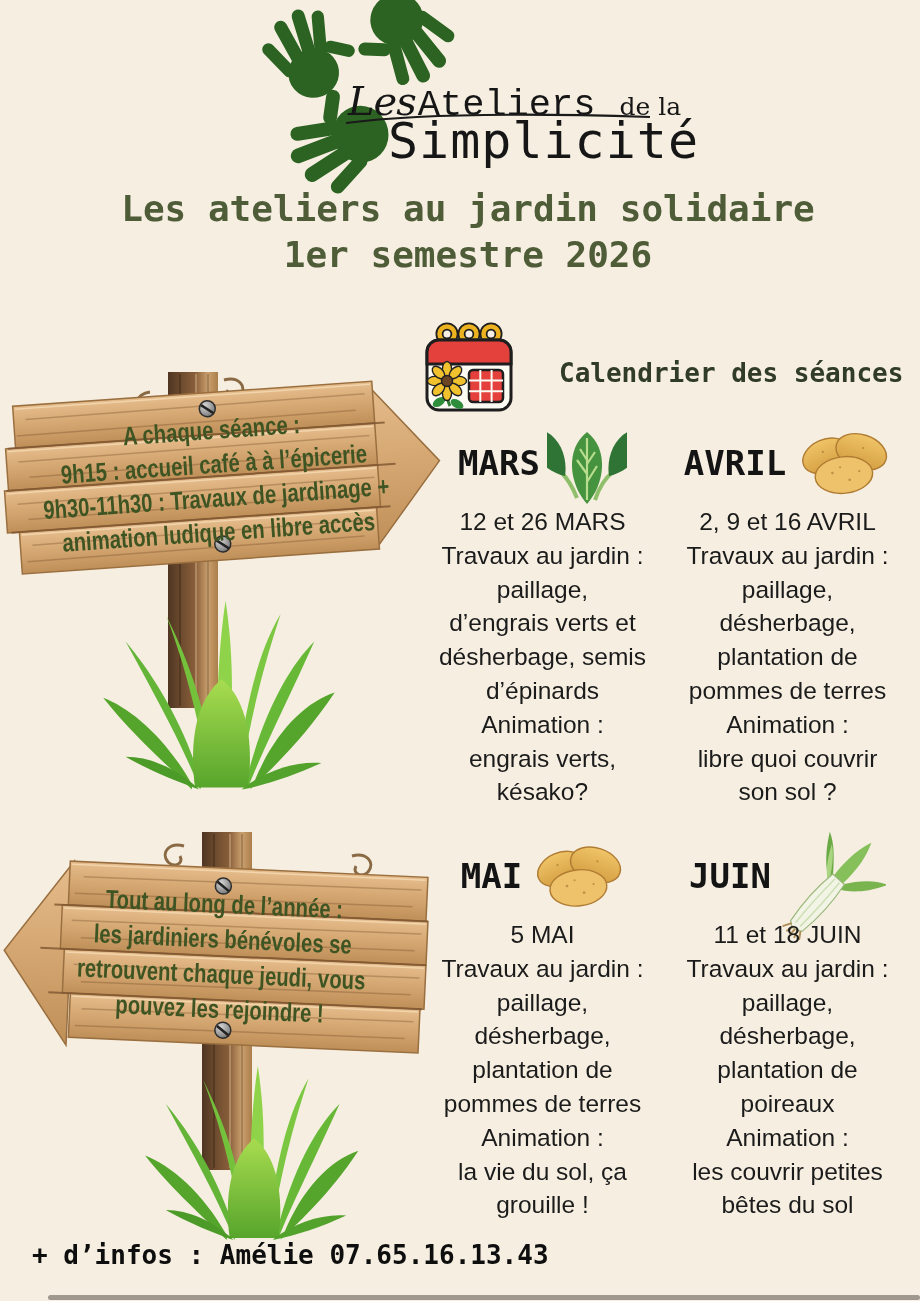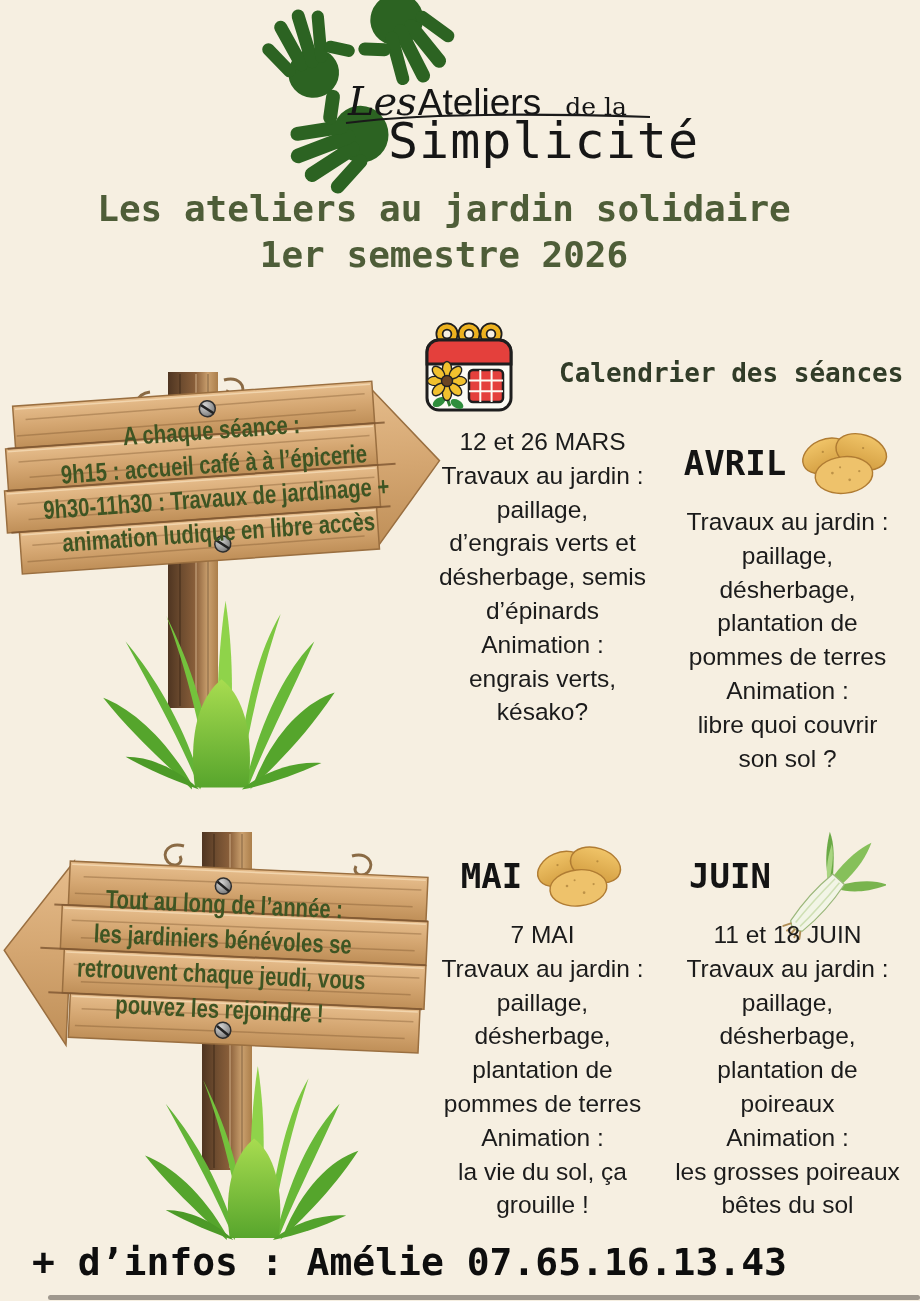--- a/index.html
+++ b/index.html
@@ -4,27 +4,27 @@
 <style>
   html,body{margin:0;padding:0;}
   body{width:920px;height:1301px;background:#f6efe1;font-family:"Liberation Sans",sans-serif;position:relative;overflow:hidden;}
   .page{position:absolute;inset:0;width:920px;height:1301px;background:#f6efe1;}
   .abs{position:absolute;}
 
   
   .logo-hands{left:248px;top:0;width:230px;height:195px;}
   .logo-line1{left:348px;top:78px;width:320px;white-space:nowrap;color:#161616;}
   .logo-script{font-family:"DejaVu Serif",serif;font-style:italic;font-size:40px;letter-spacing:-1px;}
-  .logo-serif{font-family:Liberation Sans, sans-serif;font-size:37px;margin-left:2px;}
+  .logo-serif{font-family:Liberation Mono, monospace;font-size:37px;margin-left:2px;}
   .logo-dela{font-family:"DejaVu Serif",serif;font-size:25px;margin-left:24px;}
   .logo-underline{left:344px;top:110px;width:308px;height:16px;}
   .logo-line2{left:388px;top:112px;font-family:"DejaVu Sans Mono",monospace;font-size:50px;letter-spacing:1px;color:#161616;}
 
   
-  .title{left:44px;top:186px;width:800px;text-align:center;font-family:"DejaVu Sans Mono",monospace;font-weight:bold;font-size:36px;line-height:46px;color:#4e5d38;}
+  .title{left:68px;top:186px;width:800px;text-align:center;font-family:"DejaVu Sans Mono",monospace;font-weight:bold;font-size:36px;line-height:46px;color:#4e5d38;}
 
   
   .cal-icon{left:423px;top:320px;width:92px;height:94px;}
   .cal-label{left:559px;top:358px;font-family:"DejaVu Sans Mono",monospace;font-weight:bold;font-size:26px;color:#313c28;white-space:nowrap;}
 
   
   .sign-svg{left:0;}
   .sign-text{font-weight:bold;color:#3e5523;text-align:center;white-space:nowrap;}
   .sign1-text{left:-40px;top:413px;width:510px;font-size:26px;line-height:34px;transform:rotate(-4deg) scaleX(0.78);}
   .sign2-text{left:-28px;top:887px;width:500px;font-size:26px;line-height:35px;transform:rotate(2.6deg) scaleX(0.78);}
@@ -37,21 +37,21 @@
   #col-juin {left:665px;top:836px;width:245px;}
   .mhead{height:80px;display:flex;align-items:center;justify-content:center;gap:7px;}
   .mtitle{font-family:"DejaVu Sans Mono",monospace;font-weight:bold;font-size:34px;color:#141414;}
   .micon{flex:none;}
   .micon-leek{margin-top:-14px;margin-bottom:-36px;}
   .mlines{margin-top:2px;font-size:24.5px;line-height:33.8px;color:#1b1b1b;}
   .ln{white-space:nowrap;}
   .ln.b{font-weight:normal;}
 
   
-  .footer{left:32px;top:1240px;font-family:"DejaVu Sans Mono",monospace;font-weight:bold;font-size:38px;color:#0e0e0e;white-space:nowrap;}
+  .footer{left:32px;top:1240px;font-family:"DejaVu Sans Mono",monospace;font-weight:bold;font-size:26px;color:#0e0e0e;white-space:nowrap;}
   .bottom-edge{left:48px;right:0;top:1295px;height:5px;background:#57514a;opacity:.55;border-radius:3px;}
 </style>
 </head>
 <body>
 
 <div class="page">
 
   <svg class="abs logo-hands" viewBox="0 0 230 195">
     <defs>
       <g id="hand" fill="#2c6322">
@@ -194,20 +194,37 @@
     <path d="M155,195 C175,145 205,115 235,105 C205,150 175,178 152,200 Z" fill="#55a52c"></path>
     <path d="M148,192 C165,125 190,80 215,55 C188,115 165,160 150,198 Z" fill="#68b838"></path>
     <path d="M138,190 C148,115 160,65 182,28 C160,95 150,145 142,195 Z" fill="#7cc741"></path>
     <path d="M120,190 C118,110 122,55 128,15 C138,80 134,140 130,192 Z" fill="#8fd34a"></path>
     <path d="M98,198 C92,150 100,112 124,92 C148,110 156,152 150,198 Z" fill="url(#gA)"></path>
     <path d="M100,198 C80,180 55,168 30,168 C55,182 80,192 102,200 Z" fill="#4c9a27"></path>
     <path d="M146,198 C168,182 195,172 222,174 C196,186 170,195 144,200 Z" fill="#52a22b"></path>
   </svg>
 
   <div class="col" id="col-mars">
+    <div class="mhead">
+      <span class="mtitle">MARS</span>
+      <svg class="micon" width="80" height="90" viewBox="0 0 80 90">
+        <path d="M30,80 C26,70 20,60 14,54" stroke="#8fbf6a" stroke-width="4" fill="none"></path>
+        <path d="M48,82 C52,70 58,60 66,54" stroke="#8fbf6a" stroke-width="4" fill="none"></path>
+        <g transform="translate(18,58) rotate(-34)">
+            <path d="M0,0 C-15,-16 -19,-44 0,-57 C19,-44 15,-16 0,0 Z" fill="#2f7434"></path>
+          </g>
+        <g transform="translate(62,58) rotate(34)">
+            <path d="M0,0 C-15,-16 -19,-44 0,-57 C19,-44 15,-16 0,0 Z" fill="#2f7434"></path>
+          </g>
+        <g transform="translate(40,86)">
+          <path d="M0,0 C-18,-20 -22,-55 0,-72 C22,-55 18,-20 0,0 Z" fill="#45933f"></path>
+          <path d="M0,-4 L0,-66 M0,-30 L-10,-44 M0,-22 L10,-38 M0,-44 L-7,-55 M0,-40 L8,-52" stroke="#b9dd8e" stroke-width="2.2" fill="none"></path>
+        </g>
+      </svg>
+    </div>
     <div class="mlines">
       <div class="ln b">12 et 26 MARS</div>
       <div class="ln b">Travaux au jardin :</div>
       <div class="ln">paillage,</div>
       <div class="ln">d’engrais verts et</div>
       <div class="ln">désherbage, semis</div>
       <div class="ln">d’épinards</div>
       <div class="ln b">Animation :</div>
       <div class="ln">engrais verts,</div>
       <div class="ln">késako?</div>
@@ -231,20 +248,21 @@
           <circle cx="40" cy="48" r="1.4"></circle>
             <circle cx="58" cy="55" r="1.4"></circle>
             <circle cx="68" cy="46" r="1.2"></circle>
           <circle cx="30" cy="26" r="1.2"></circle>
             <circle cx="72" cy="22" r="1.2"></circle>
             <circle cx="48" cy="42" r="1.1"></circle>
         </g>
       </svg>
     </div>
     <div class="mlines">
+      <div class="ln b">2, 9 et 16 AVRIL</div>
       <div class="ln b">Travaux au jardin :</div>
       <div class="ln">paillage,</div>
       <div class="ln">désherbage,</div>
       <div class="ln">plantation de</div>
       <div class="ln">pommes de terres</div>
       <div class="ln b">Animation :</div>
       <div class="ln">libre quoi couvrir</div>
       <div class="ln">son sol ?</div>
     </div>
   </div>
@@ -350,21 +368,21 @@
           <circle cx="40" cy="48" r="1.4"></circle>
             <circle cx="58" cy="55" r="1.4"></circle>
             <circle cx="68" cy="46" r="1.2"></circle>
           <circle cx="30" cy="26" r="1.2"></circle>
             <circle cx="72" cy="22" r="1.2"></circle>
             <circle cx="48" cy="42" r="1.1"></circle>
         </g>
       </svg>
     </div>
     <div class="mlines">
-      <div class="ln b">7 MAI</div>
+      <div class="ln b">5 MAI</div>
       <div class="ln b">Travaux au jardin :</div>
       <div class="ln">paillage,</div>
       <div class="ln">désherbage,</div>
       <div class="ln">plantation de</div>
       <div class="ln">pommes de terres</div>
       <div class="ln b">Animation :</div>
       <div class="ln">la vie du sol, ça</div>
       <div class="ln">grouille !</div>
     </div>
   </div>
@@ -391,21 +409,21 @@
       </svg>
     </div>
     <div class="mlines">
       <div class="ln b">11 et 18 JUIN</div>
       <div class="ln b">Travaux au jardin :</div>
       <div class="ln">paillage,</div>
       <div class="ln">désherbage,</div>
       <div class="ln">plantation de</div>
       <div class="ln">poireaux</div>
       <div class="ln b">Animation :</div>
-      <div class="ln">les grosses poireaux</div>
+      <div class="ln">les couvrir petites</div>
       <div class="ln">bêtes du sol</div>
     </div>
   </div>
 
   <div class="abs footer">+ d’infos : Amélie 07.65.16.13.43</div>
   <div class="abs bottom-edge"></div>
 
 </div>
 
 </body></html>

